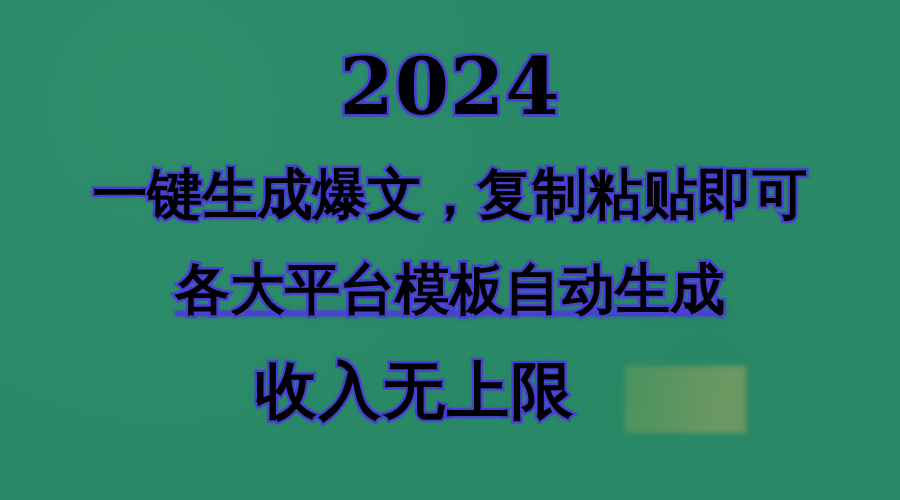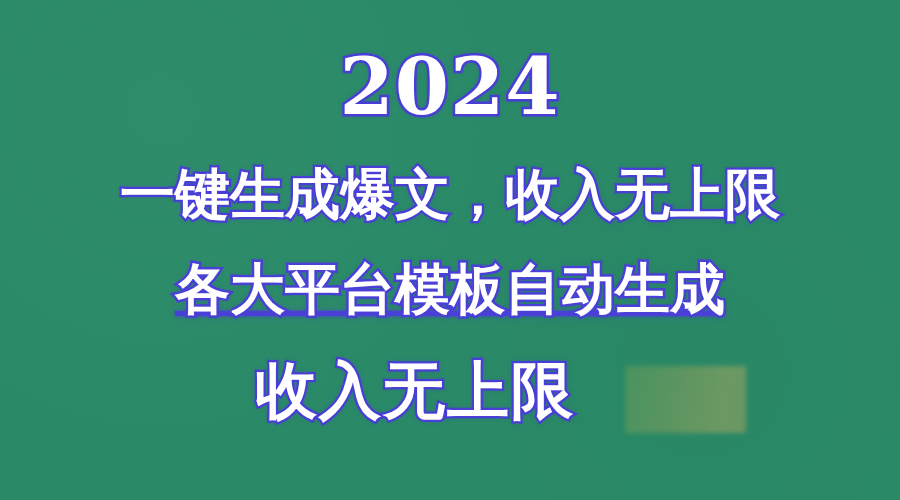--- a/index.html
+++ b/index.html
@@ -40,21 +40,21 @@
     inset: 0;
     z-index: 3;
   }
 
   .promo-line {
     position: absolute;
     left: 0;
     width: 900px;
     text-align: center;
     white-space: nowrap;
-    color: #ffffff;
+    color: #000000;
     font-weight: 700;
     line-height: 1;
     -webkit-text-stroke: 4.5px #4a3fd6;
     paint-order: stroke fill;
     text-shadow:
       0 0 3px rgba(74, 63, 214, 0.85),
       0 0 6px rgba(74, 63, 214, 0.45);
   }
 
   
@@ -110,21 +110,21 @@
 </style>
 </head>
 <body>
 
 <div id="poster">
 
   <div class="text-stack">
 
     <div class="promo-line" id="line-year">2024</div>
 
-    <div class="promo-line" id="line-headline">一键生成爆文，收入无上限</div>
+    <div class="promo-line" id="line-headline">一键生成爆文，复制粘贴即可</div>
 
     <div class="promo-line" id="line-feature">各大平台模板自动生成</div>
 
     <div class="promo-line" id="line-income">收入无上限</div>
 
   </div>
 
   <div id="censor-patch"></div>
 
 </div>

